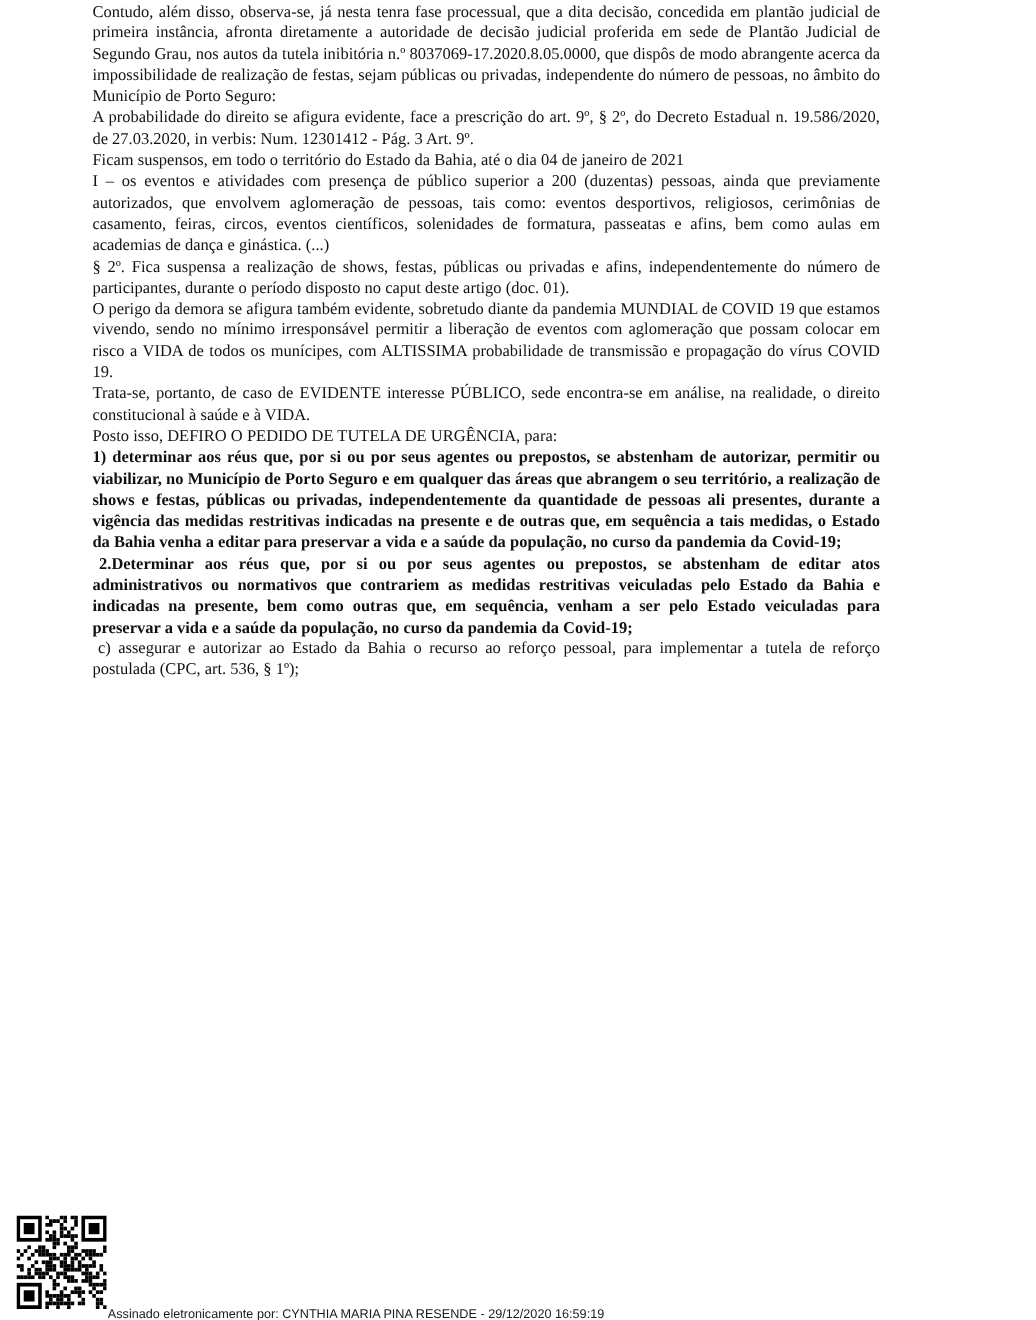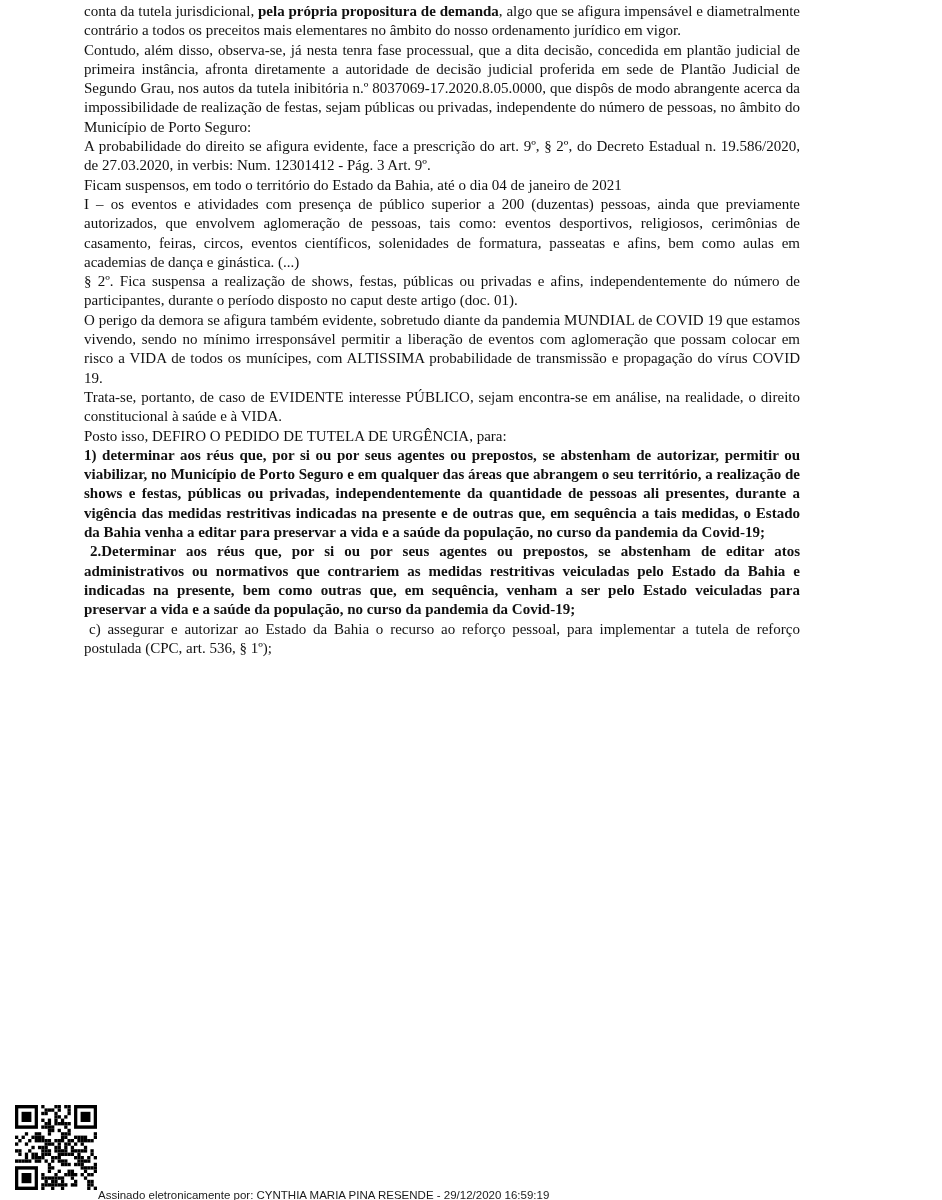--- a/index.html
+++ b/index.html
@@ -79,28 +79,27 @@
     color: #111111;
     white-space: nowrap;
   }
 </style>
 </head>
 <body>
 
 <div class="page">
 
   <div class="body-text">
-    <p class="p1"><span>conta da tutela jurisdicional, </span><span class="bold">pela própria propositura de demanda</span><span>, algo que se afigura impensável e diametralmente contrário a todos os preceitos mais elementares no âmbito do nosso ordenamento jurídico em vigor.</span></p>
     <p class="p2">Contudo, além disso, observa-se, já nesta tenra fase processual, que a dita decisão, concedida em plantão judicial de primeira instância, afronta diretamente a autoridade de decisão judicial proferida em sede de Plantão Judicial de Segundo Grau, nos autos da tutela inibitória n.º 8037069-17.2020.8.05.0000, que dispôs de modo abrangente acerca da impossibilidade de realização de festas, sejam públicas ou privadas, independente do número de pessoas, no âmbito do Município de Porto Seguro:</p>
     <p class="p3">A probabilidade do direito se afigura evidente, face a prescrição do art. 9º, § 2º, do Decreto Estadual n. 19.586/2020, de 27.03.2020, in verbis: Num. 12301412 - Pág. 3 Art. 9º.</p>
     <p class="p4">Ficam suspensos, em todo o território do Estado da Bahia, até o dia 04 de janeiro de 2021</p>
     <p class="p5">I – os eventos e atividades com presença de público superior a 200 (duzentas) pessoas, ainda que previamente autorizados, que envolvem aglomeração de pessoas, tais como: eventos desportivos, religiosos, cerimônias de casamento, feiras, circos, eventos científicos, solenidades de formatura, passeatas e afins, bem como aulas em academias de dança e ginástica. (...)</p>
     <p class="p6">§ 2º. Fica suspensa a realização de shows, festas, públicas ou privadas e afins, independentemente do número de participantes, durante o período disposto no caput deste artigo (doc. 01).</p>
     <p class="p7">O perigo da demora se afigura também evidente, sobretudo diante da pandemia MUNDIAL de COVID 19 que estamos vivendo, sendo no mínimo irresponsável permitir a liberação de eventos com aglomeração que possam colocar em risco a VIDA de todos os munícipes, com ALTISSIMA probabilidade de transmissão e propagação do vírus COVID 19.</p>
-    <p class="p8">Trata-se, portanto, de caso de EVIDENTE interesse PÚBLICO, sejam encontra-se em análise, na realidade, o direito constitucional à saúde e à VIDA.</p>
+    <p class="p8">Trata-se, portanto, de caso de EVIDENTE interesse PÚBLICO, sede encontra-se em análise, na realidade, o direito constitucional à saúde e à VIDA.</p>
     <p class="p9">Posto isso, DEFIRO O PEDIDO DE TUTELA DE URGÊNCIA, para:</p>
     <p class="p10">1) determinar aos réus que, por si ou por seus agentes ou prepostos, se abstenham de autorizar, permitir ou viabilizar, no Município de Porto Seguro e em qualquer das áreas que abrangem o seu território, a realização de shows e festas, públicas ou privadas, independentemente da quantidade de pessoas ali presentes, durante a vigência das medidas restritivas indicadas na presente e de outras que, em sequência a tais medidas, o Estado da Bahia venha a editar para preservar a vida e a saúde da população, no curso da pandemia da Covid-19;</p>
     <p class="p11">2.Determinar aos réus que, por si ou por seus agentes ou prepostos, se abstenham de editar atos administrativos ou normativos que contrariem as medidas restritivas veiculadas pelo Estado da Bahia e indicadas na presente, bem como outras que, em sequência, venham a ser pelo Estado veiculadas para preservar a vida e a saúde da população, no curso da pandemia da Covid-19;</p>
     <p class="p12">c) assegurar e autorizar ao Estado da Bahia o recurso ao reforço pessoal, para implementar a tutela de reforço postulada (CPC, art. 536, § 1º);</p>
   </div>
 
   <div class="qr">
       <svg viewBox="0 0 100 100" preserveAspectRatio="none">
         <rect x="0" y="0" width="100" height="100" fill="#ffffff"></rect>
         <rect x="32" y="0" width="4" height="4" fill="#000000"></rect>

